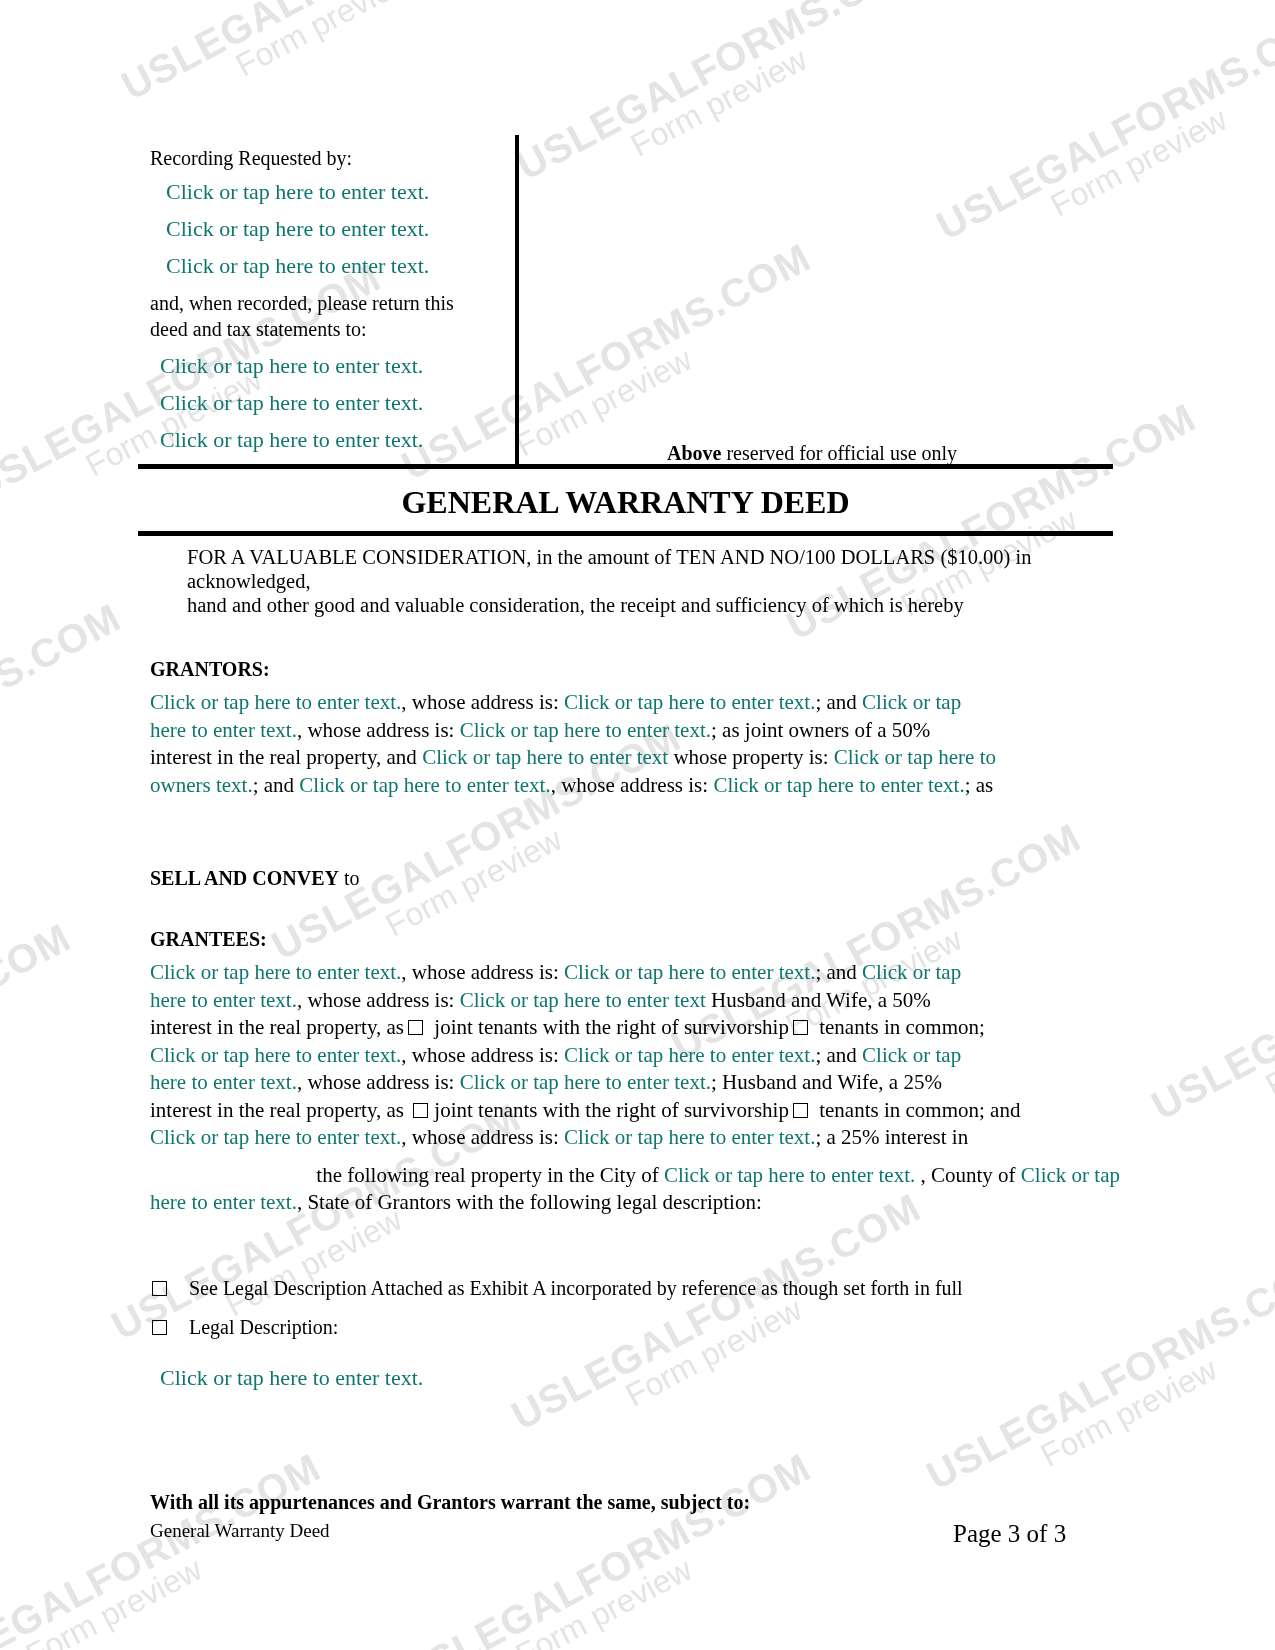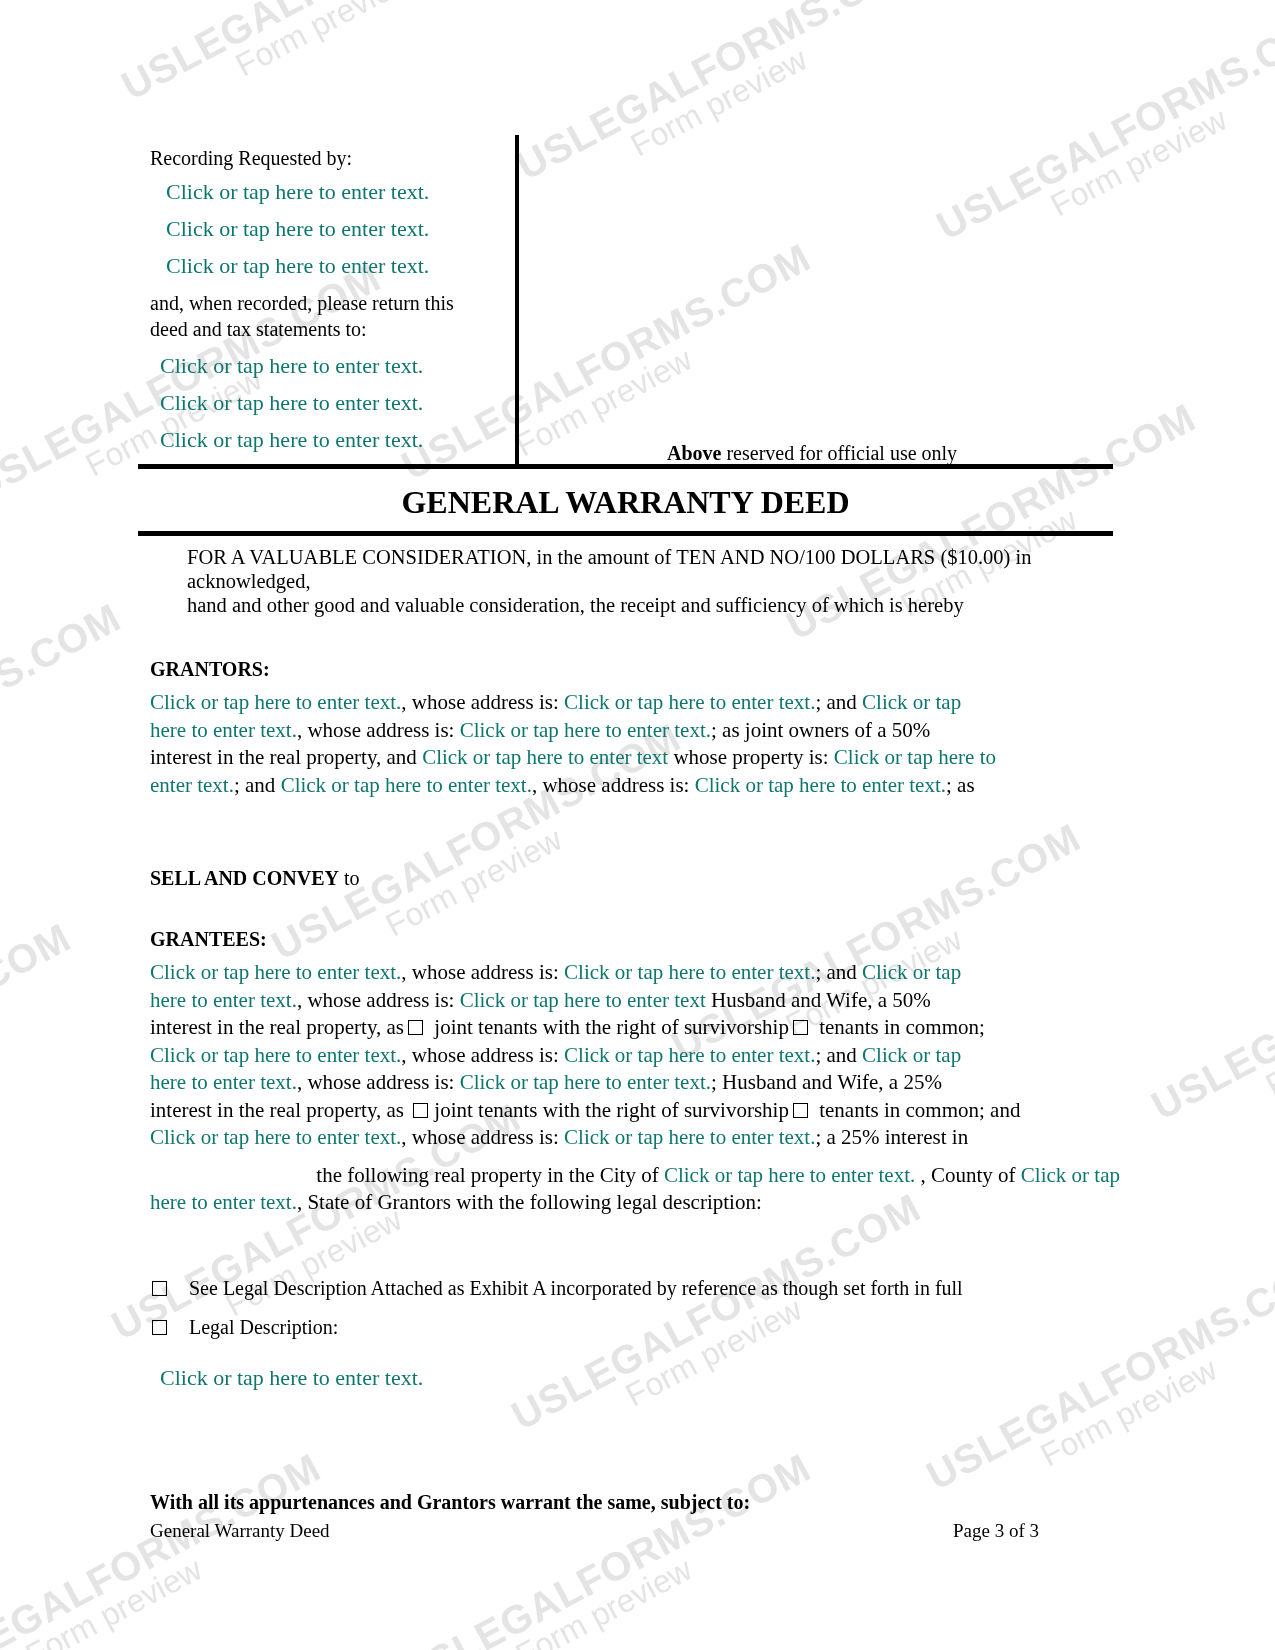--- a/index.html
+++ b/index.html
@@ -114,21 +114,21 @@
   <div>FOR A VALUABLE CONSIDERATION, in the amount of TEN AND NO/100 DOLLARS ($10.00) in</div>
   <div>acknowledged,</div>
   <div>hand and other good and valuable consideration, the receipt and sufficiency of which is hereby</div>
 </div>
 
 <div class="abs t20" style="left:150px;top:656px;"><b>GRANTORS:</b></div>
 <div class="para" style="top:689px;">
   <div><span class="ph">Click or tap here to enter text.</span><span>, whose address is: </span><span class="ph">Click or tap here to enter text.</span><span>; and </span><span class="ph">Click or tap</span></div>
   <div><span class="ph">here to enter text.</span><span>, whose address is: </span><span class="ph">Click or tap here to enter text.</span><span>;  as   joint owners of a 50%</span></div>
   <div><span>interest in the real property, and </span><span class="ph">Click or tap here to enter text</span><span> whose property is: </span><span class="ph">Click or tap here to</span></div>
-  <div><span class="ph">enter text.</span><span>; and </span><span class="ph">Click or tap here to enter text.</span><span>, whose address is:  </span><span class="ph">Click or tap here to enter text.</span><span>; as</span></div>
+  <div><span class="ph">owners text.</span><span>; and </span><span class="ph">Click or tap here to enter text.</span><span>, whose address is:  </span><span class="ph">Click or tap here to enter text.</span><span>; as</span></div>
 </div>
 
 <div class="abs t20" style="left:150px;top:865px;"><b>SELL AND CONVEY</b><span> to</span></div>
 
 <div class="abs t20" style="left:150px;top:926px;"><b>GRANTEES:</b></div>
 <div class="para" style="top:959px;">
   <div><span class="ph">Click or tap here to enter text.</span><span>,  whose address is: </span><span class="ph">Click or tap here to enter text.</span><span>; and </span><span class="ph">Click or tap</span></div>
   <div><span class="ph">here to enter text.</span><span>, whose address is:  </span><span class="ph">Click or tap here to enter text</span><span> Husband and Wife, a 50%</span></div>
   <div><span>interest in the real property, as</span><span class="box"></span><span> joint tenants with the right of survivorship</span><span class="box"></span><span>  tenants in common;</span></div>
   <div><span class="ph">Click or tap here to enter text.</span><span>,  whose address is: </span><span class="ph">Click or tap here to enter text.</span><span>; and </span><span class="ph">Click or tap</span></div>
@@ -143,13 +143,13 @@
   <span class="box" style="margin:0 22px 3px 2px;"></span><span>See Legal Description Attached as Exhibit A incorporated by reference as though set forth in full</span>
 </div>
 <div class="abs t20" style="left:150px;top:1314px;">
   <span class="box" style="margin:0 22px 3px 2px;"></span><span>Legal Description:</span>
 </div>
 <div class="abs t22 ph" style="left:160px;top:1365px;">Click or tap here to enter text.</div>
 
 <div class="abs t20" style="left:150px;top:1489px;"><b>With all its appurtenances and Grantors warrant the same, subject to:</b></div>
 
 <div class="abs" style="left:150px;top:1520px;font-size:19px;">General Warranty Deed</div>
-<div class="abs" style="left:953px;top:1520px;font-size:19px;">Page 3 of 3</div>
+<div class="abs" style="left:953px;top:1520px;font-size:25px;">Page 3 of 3</div>
 
 </body></html>

